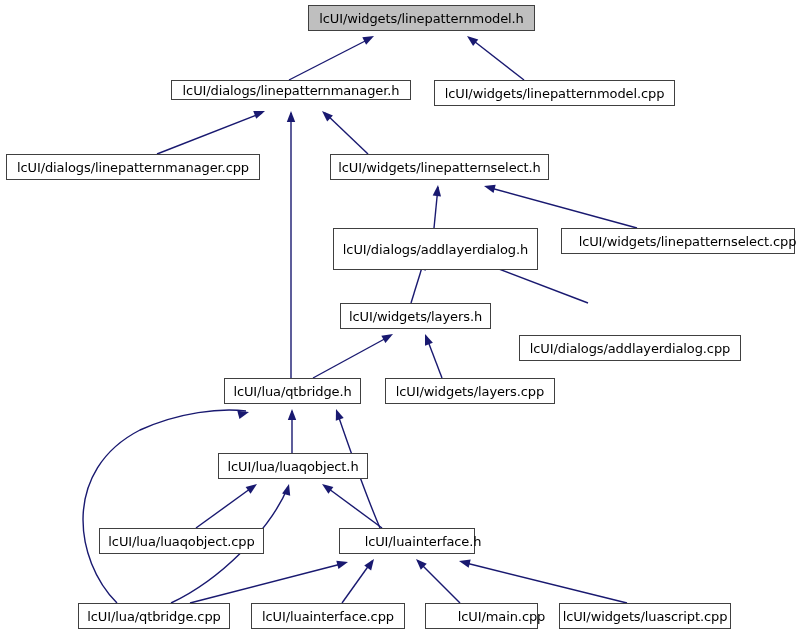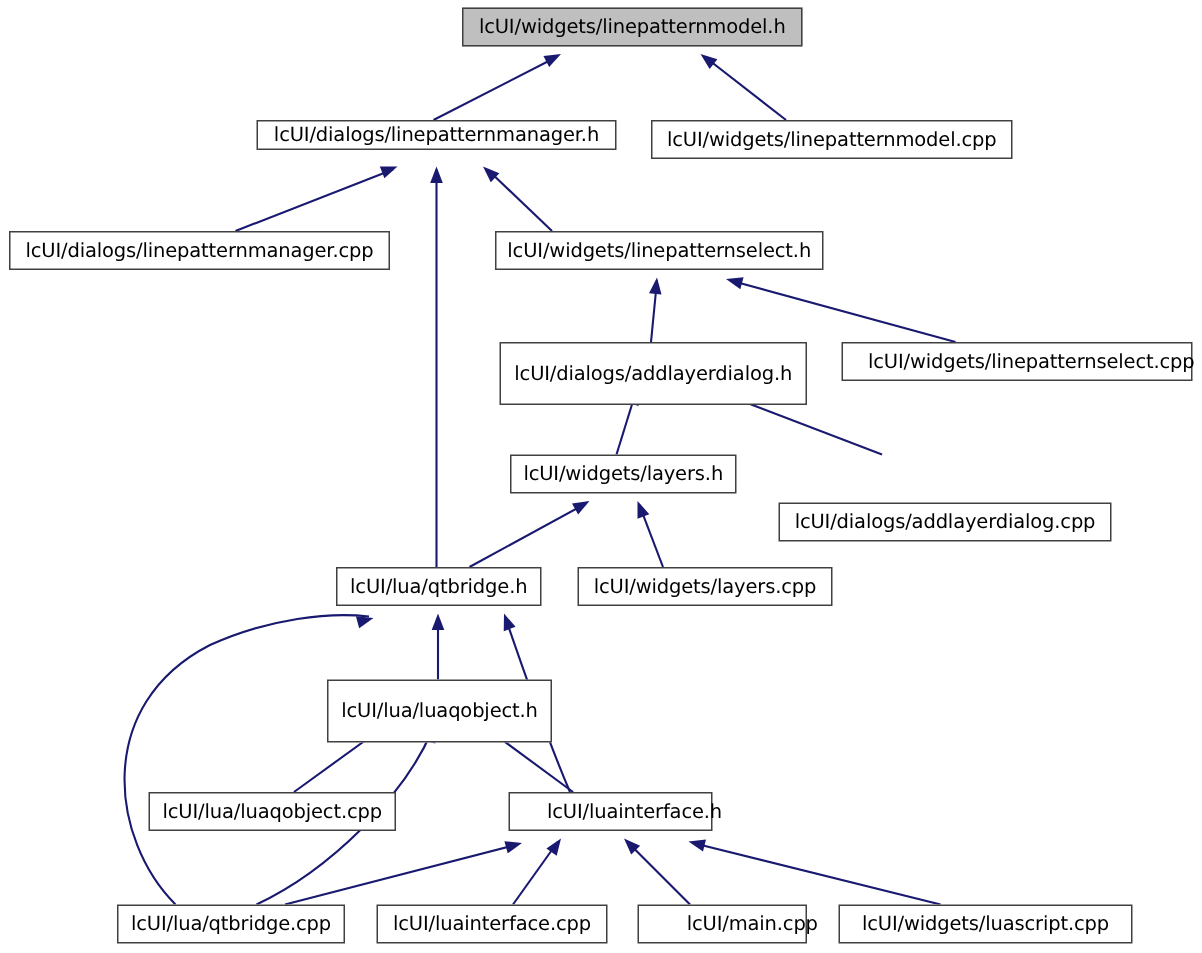--- a/index.html
+++ b/index.html
@@ -123,36 +123,36 @@
       </div>
       <div class="node-box" style="left: 519px; top: 303px; width: 222px; height: 26px; margin-top: 32px;">
         <span class="label">lcUI/dialogs/addlayerdialog.cpp</span>
       </div>
       <div class="node-box" style="left: 224px; top: 378px; width: 137px; height: 26px;">
         <span class="label">lcUI/lua/qtbridge.h</span>
       </div>
       <div class="node-box" style="left: 385px; top: 378px; width: 170px; height: 26px;">
         <span class="label">lcUI/widgets/layers.cpp</span>
       </div>
-      <div class="node-box" style="left: 218px; top: 453px; width: 150px; height: 42px;">
+      <div class="node-box" style="left: 218px; top: 453px; width: 150px; height: 26px;">
         <span class="label">lcUI/lua/luaqobject.h</span>
       </div>
       <div class="node-box" style="left: 99px; top: 528px; width: 165px; height: 26px;">
         <span class="label">lcUI/lua/luaqobject.cpp</span>
       </div>
       <div class="node-box" style="left: 339px; top: 528px; width: 136px; height: 26px; padding-left: 32px;">
         <span class="label">lcUI/luainterface.h</span>
       </div>
       <div class="node-box" style="left: 78px; top: 603px; width: 152px; height: 26px;">
         <span class="label">lcUI/lua/qtbridge.cpp</span>
       </div>
       <div class="node-box" style="left: 251px; top: 603px; width: 154px; height: 26px;">
         <span class="label">lcUI/luainterface.cpp</span>
       </div>
       <div class="node-box" style="left: 425px; top: 603px; width: 113px; height: 26px; padding-left: 40px;">
         <span class="label">lcUI/main.cpp</span>
       </div>
-      <div class="node-box" style="left: 559px; top: 603px; width: 196px; height: 26px;">
+      <div class="node-box" style="left: 559px; top: 603px; width: 172px; height: 26px;">
         <span class="label">lcUI/widgets/luascript.cpp</span>
       </div>
     </div>
 
 </div>
 
 </body></html>

